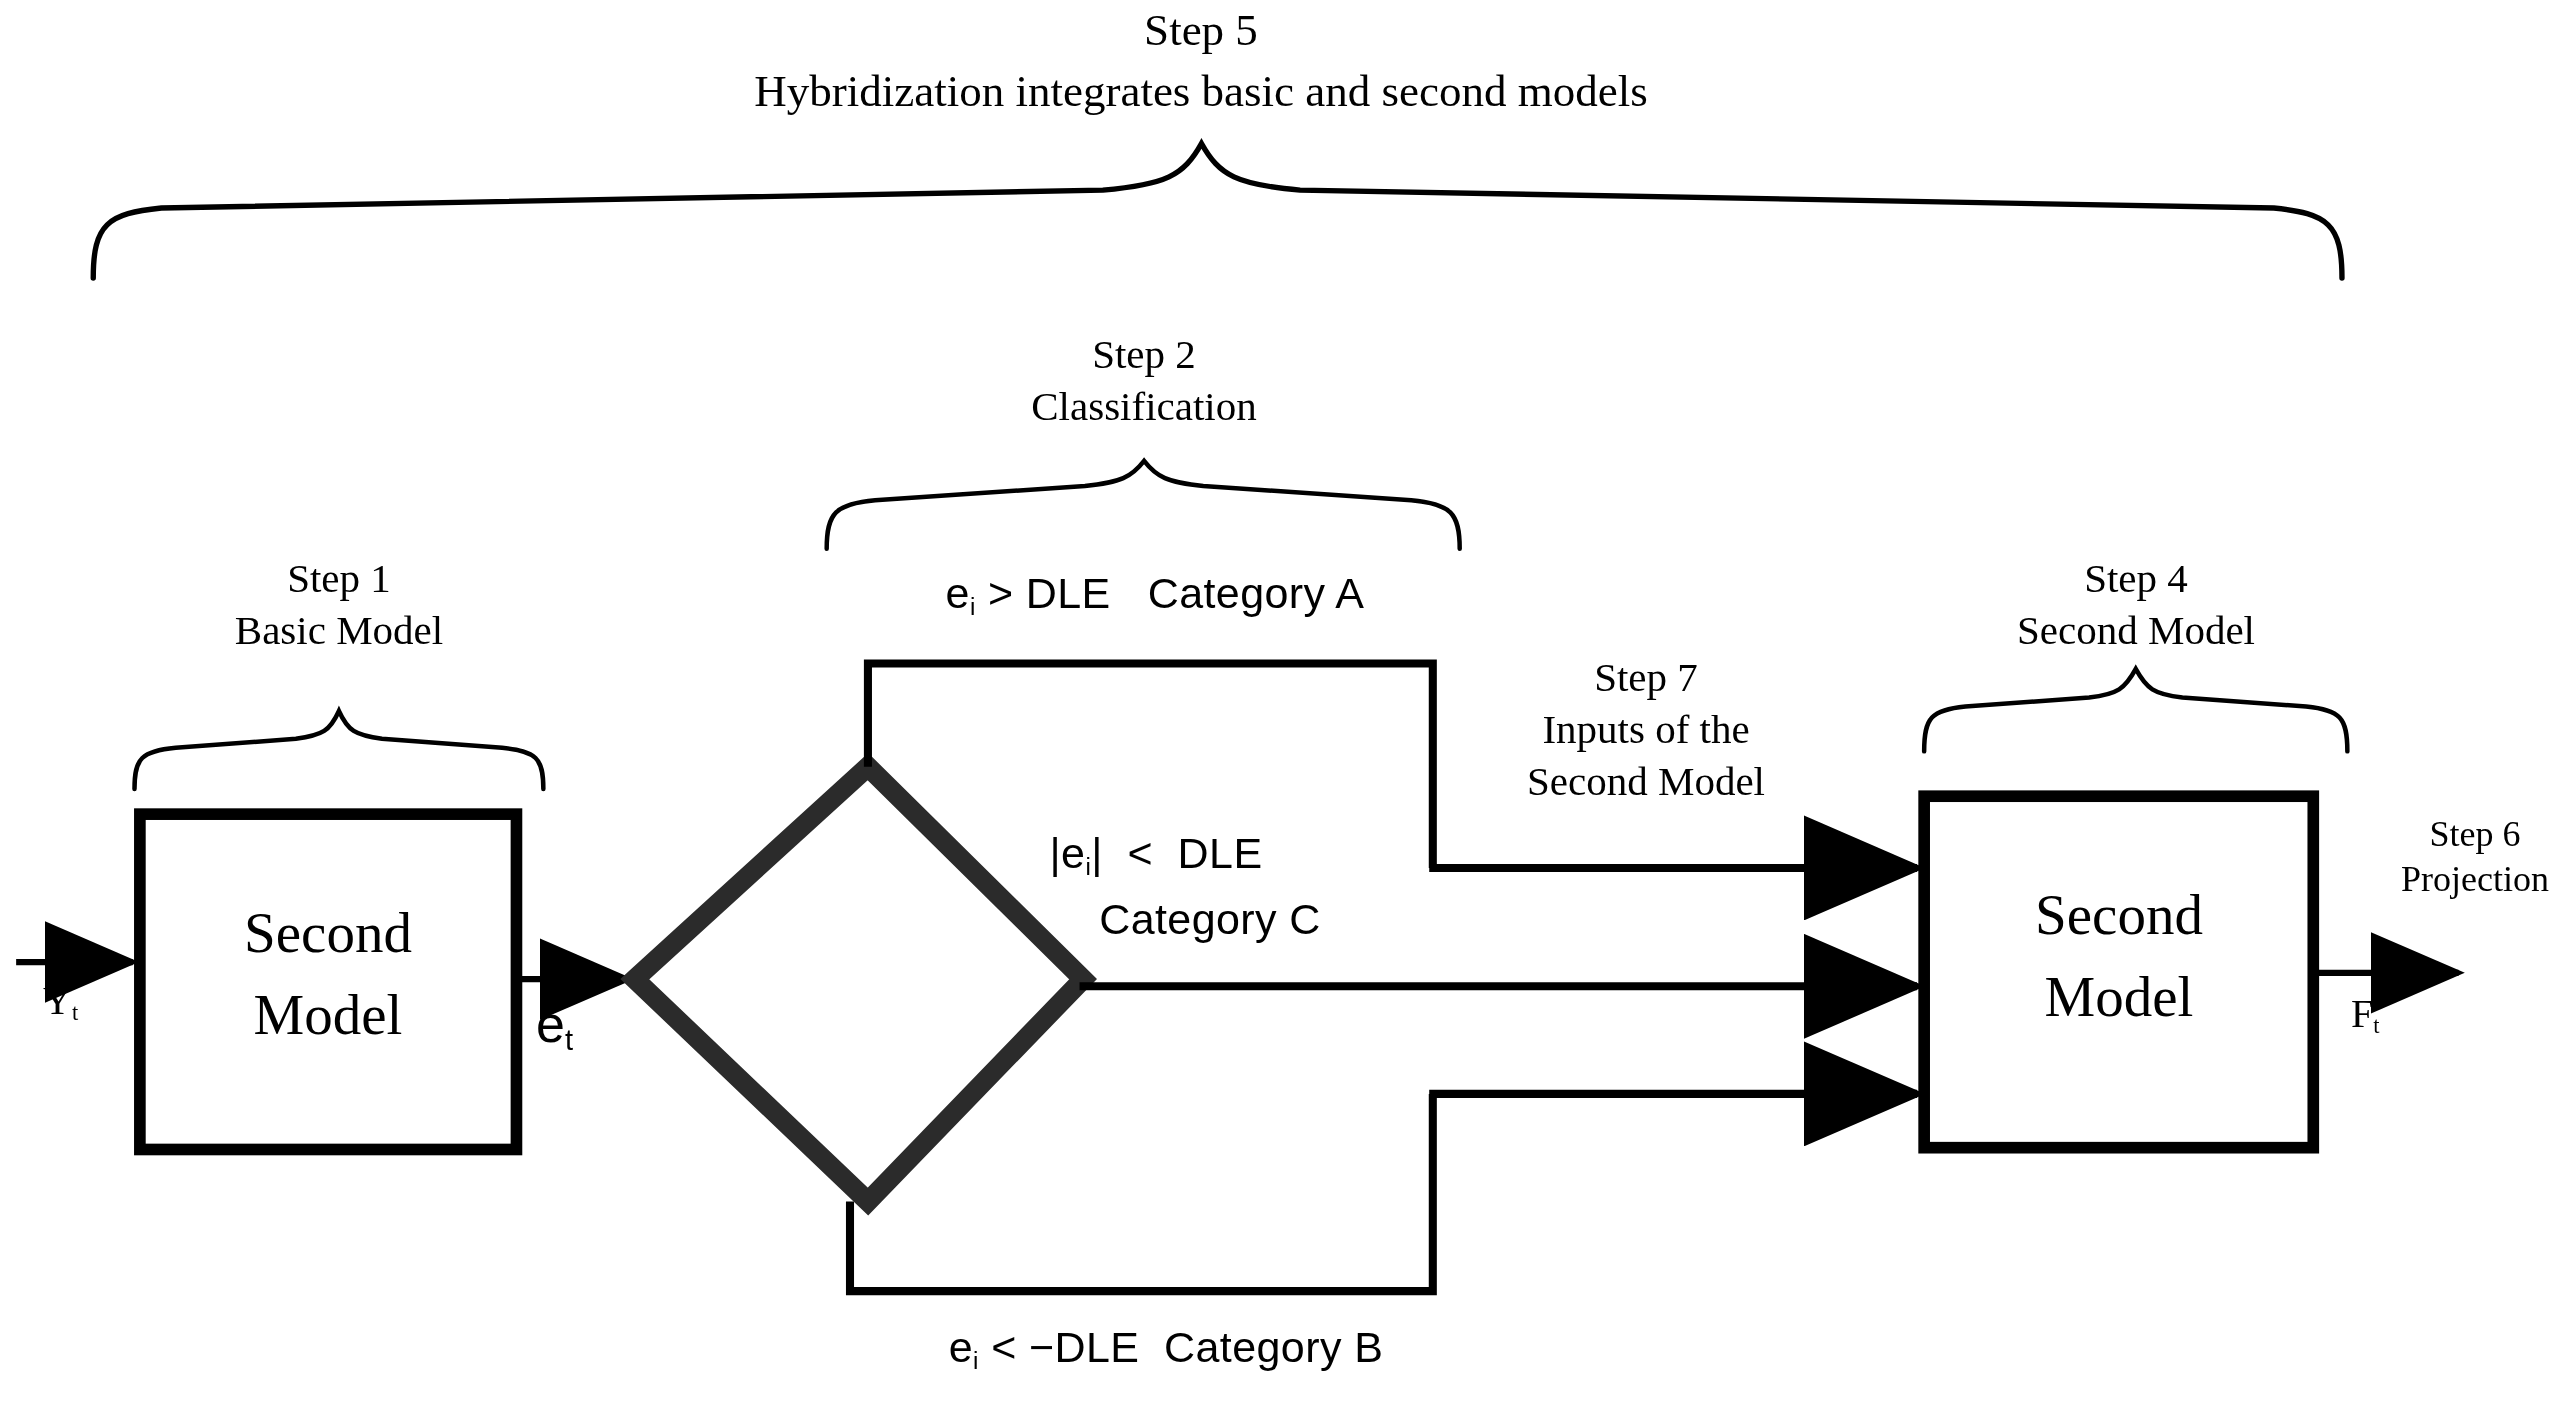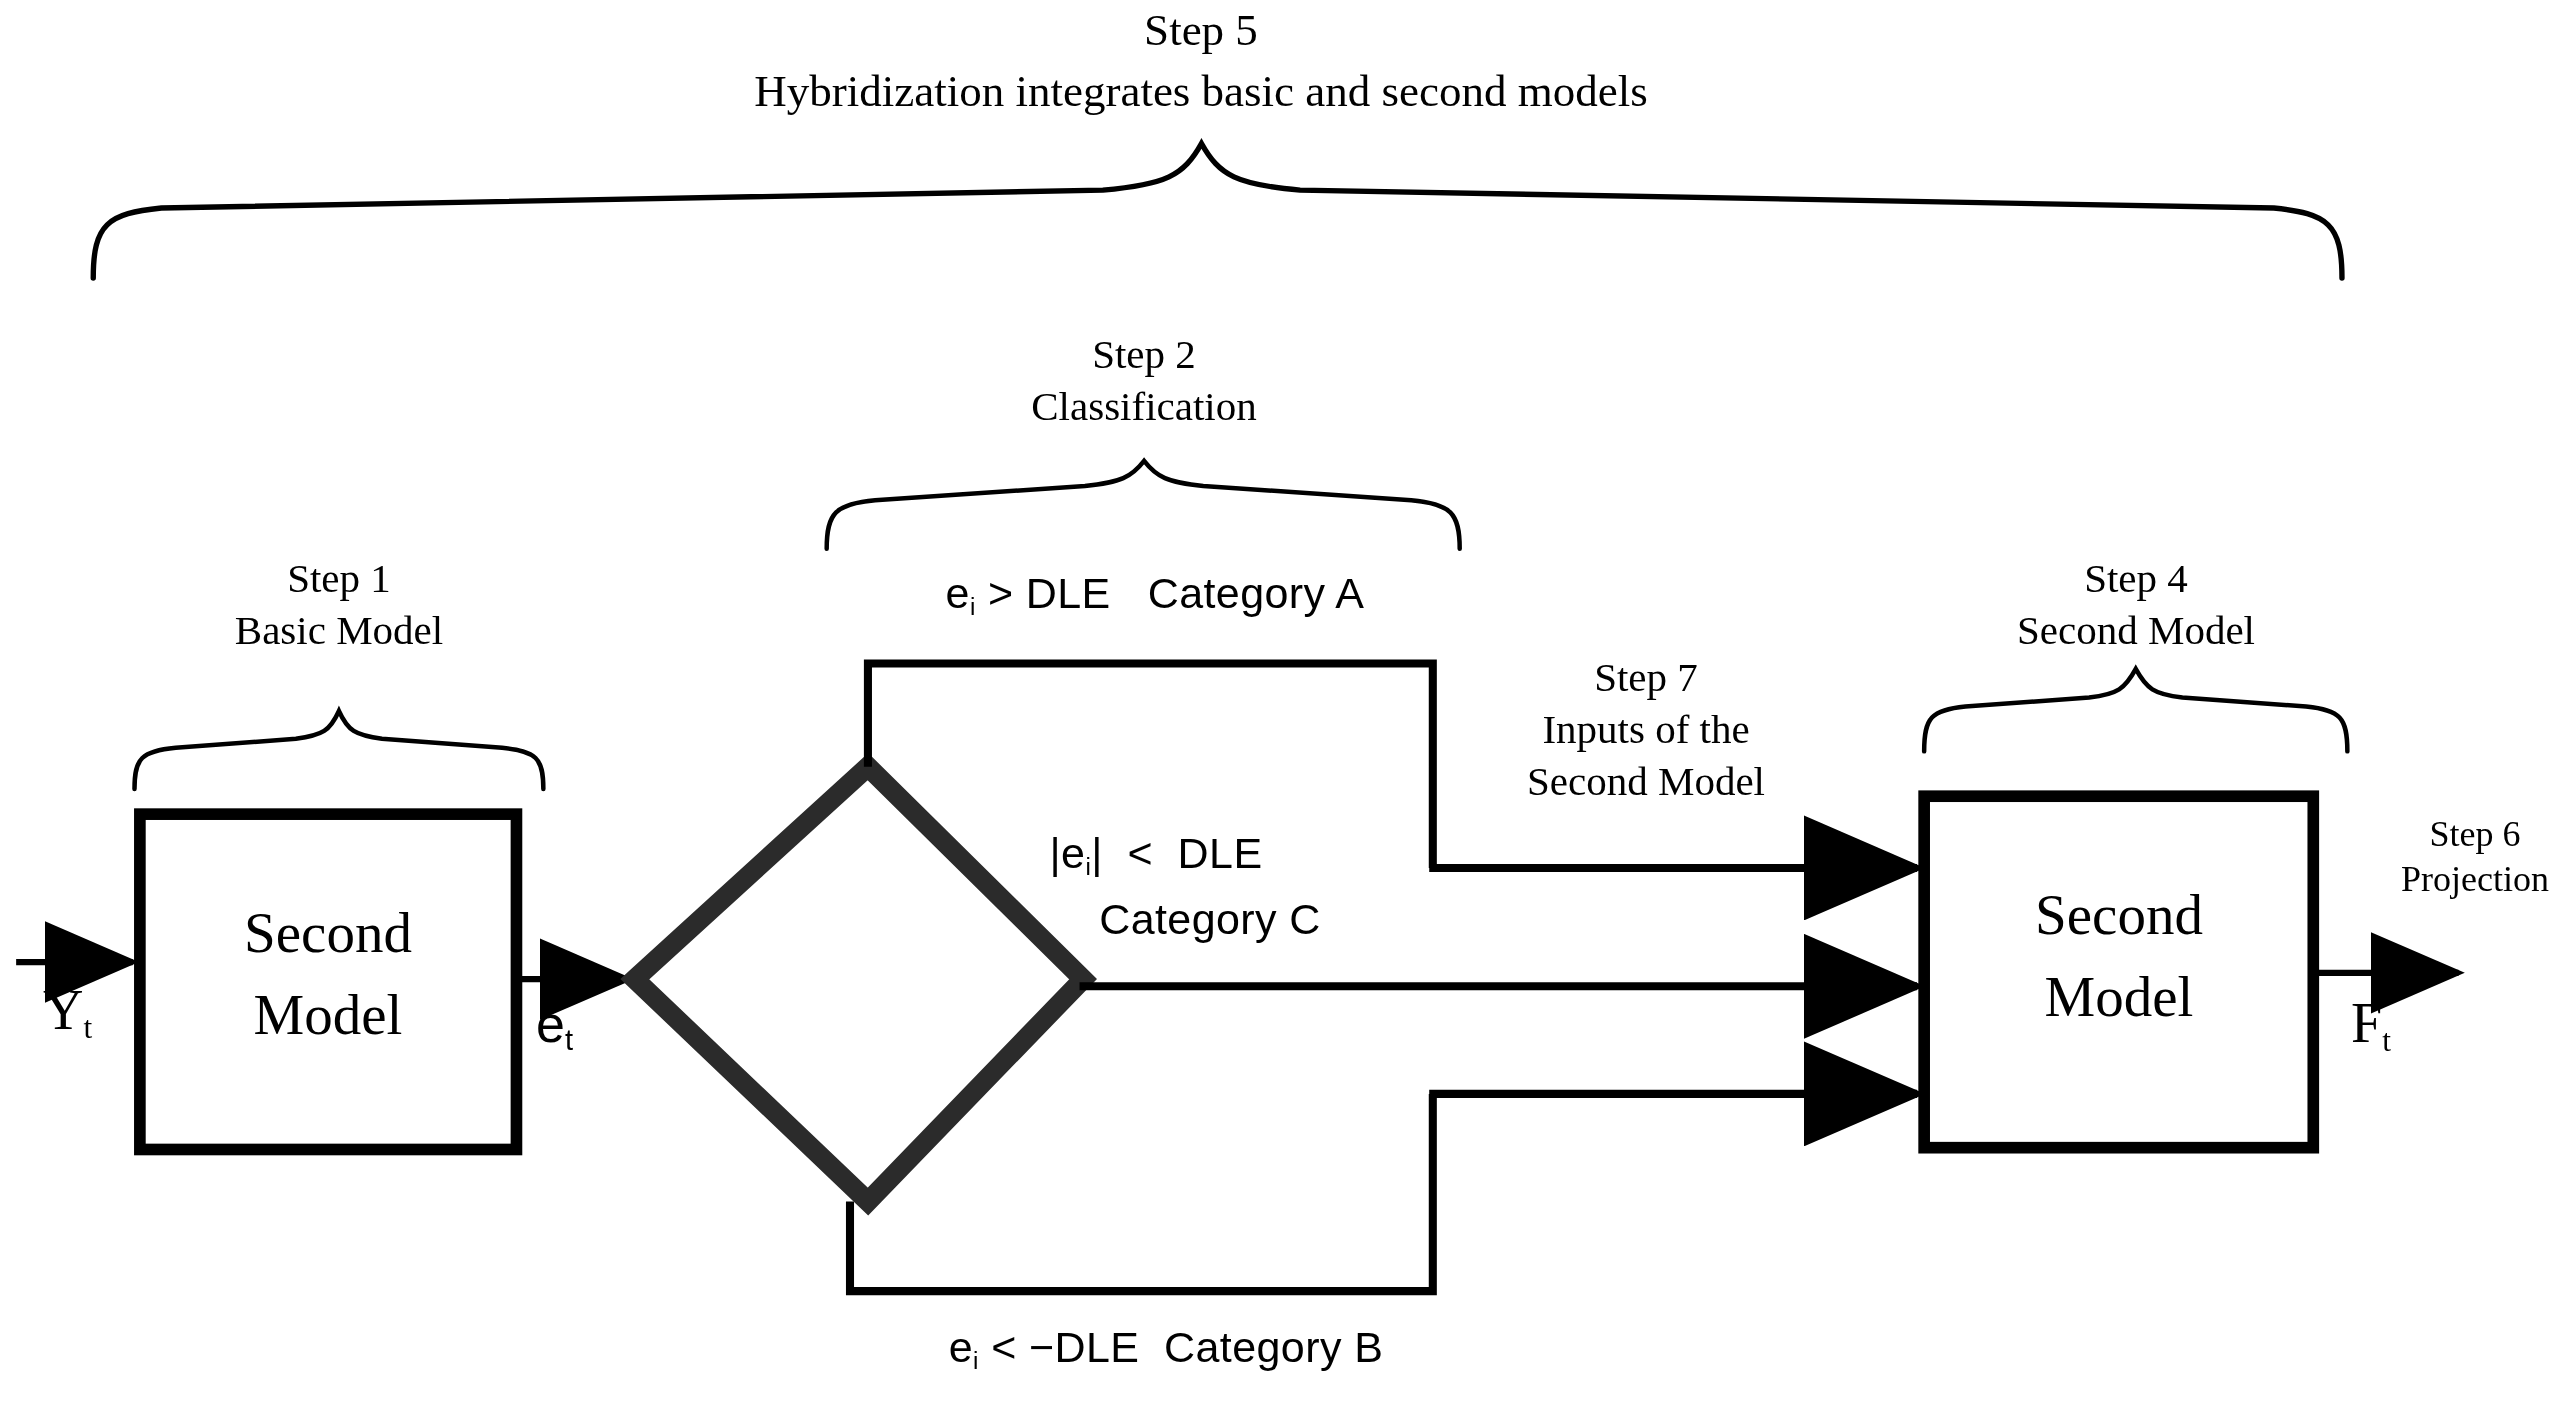--- a/index.html
+++ b/index.html
@@ -7,21 +7,21 @@
        font-family:"Liberation Serif", serif;}
   #stage{position:relative;width:2576px;height:1414px;background:#fff;}
   svg{position:absolute;left:0;top:0;width:2576px;height:1414px;}
   .lbl{position:absolute;color:#000;text-align:center;line-height:1.12;
        font-family:"Liberation Serif", serif;white-space:pre;}
   .sans{font-family:"Liberation Sans", sans-serif;}
   .step{font-size:41px;}
   .stepbig{font-size:45px;}
   .boxtxt{font-size:57px;line-height:1.28;}
   .cat{font-size:43px;letter-spacing:0.4px;}
-  .sym{font-size:56px;}
+  .sym{font-size:40px;}
   .sub{font-size:0.56em;vertical-align:-0.28em;}
   .ctr{transform:translateX(-50%);}
 </style>
 </head>
 <body>
 
 <div id="stage">
 
   <svg viewBox="0 0 2873 1577" xmlns="http://www.w3.org/2000/svg">
     <defs>

